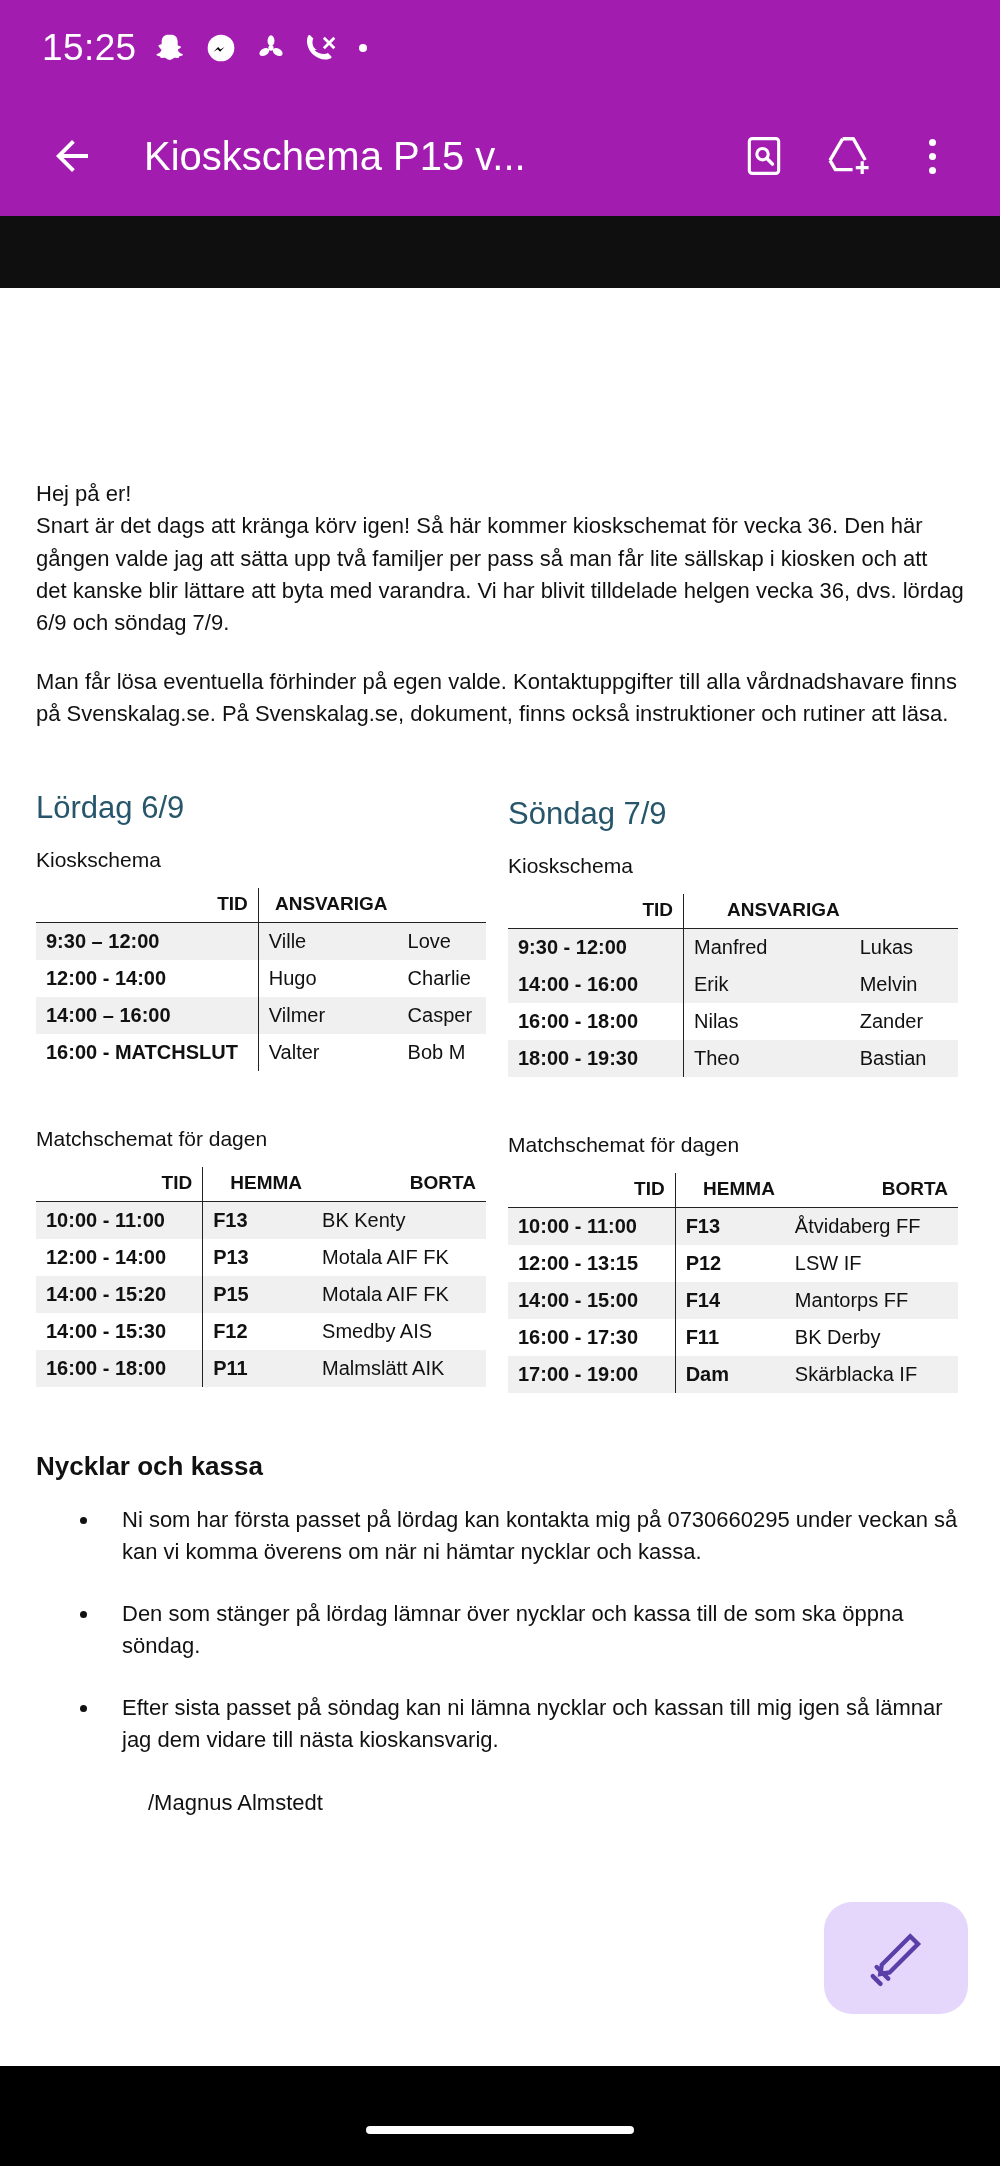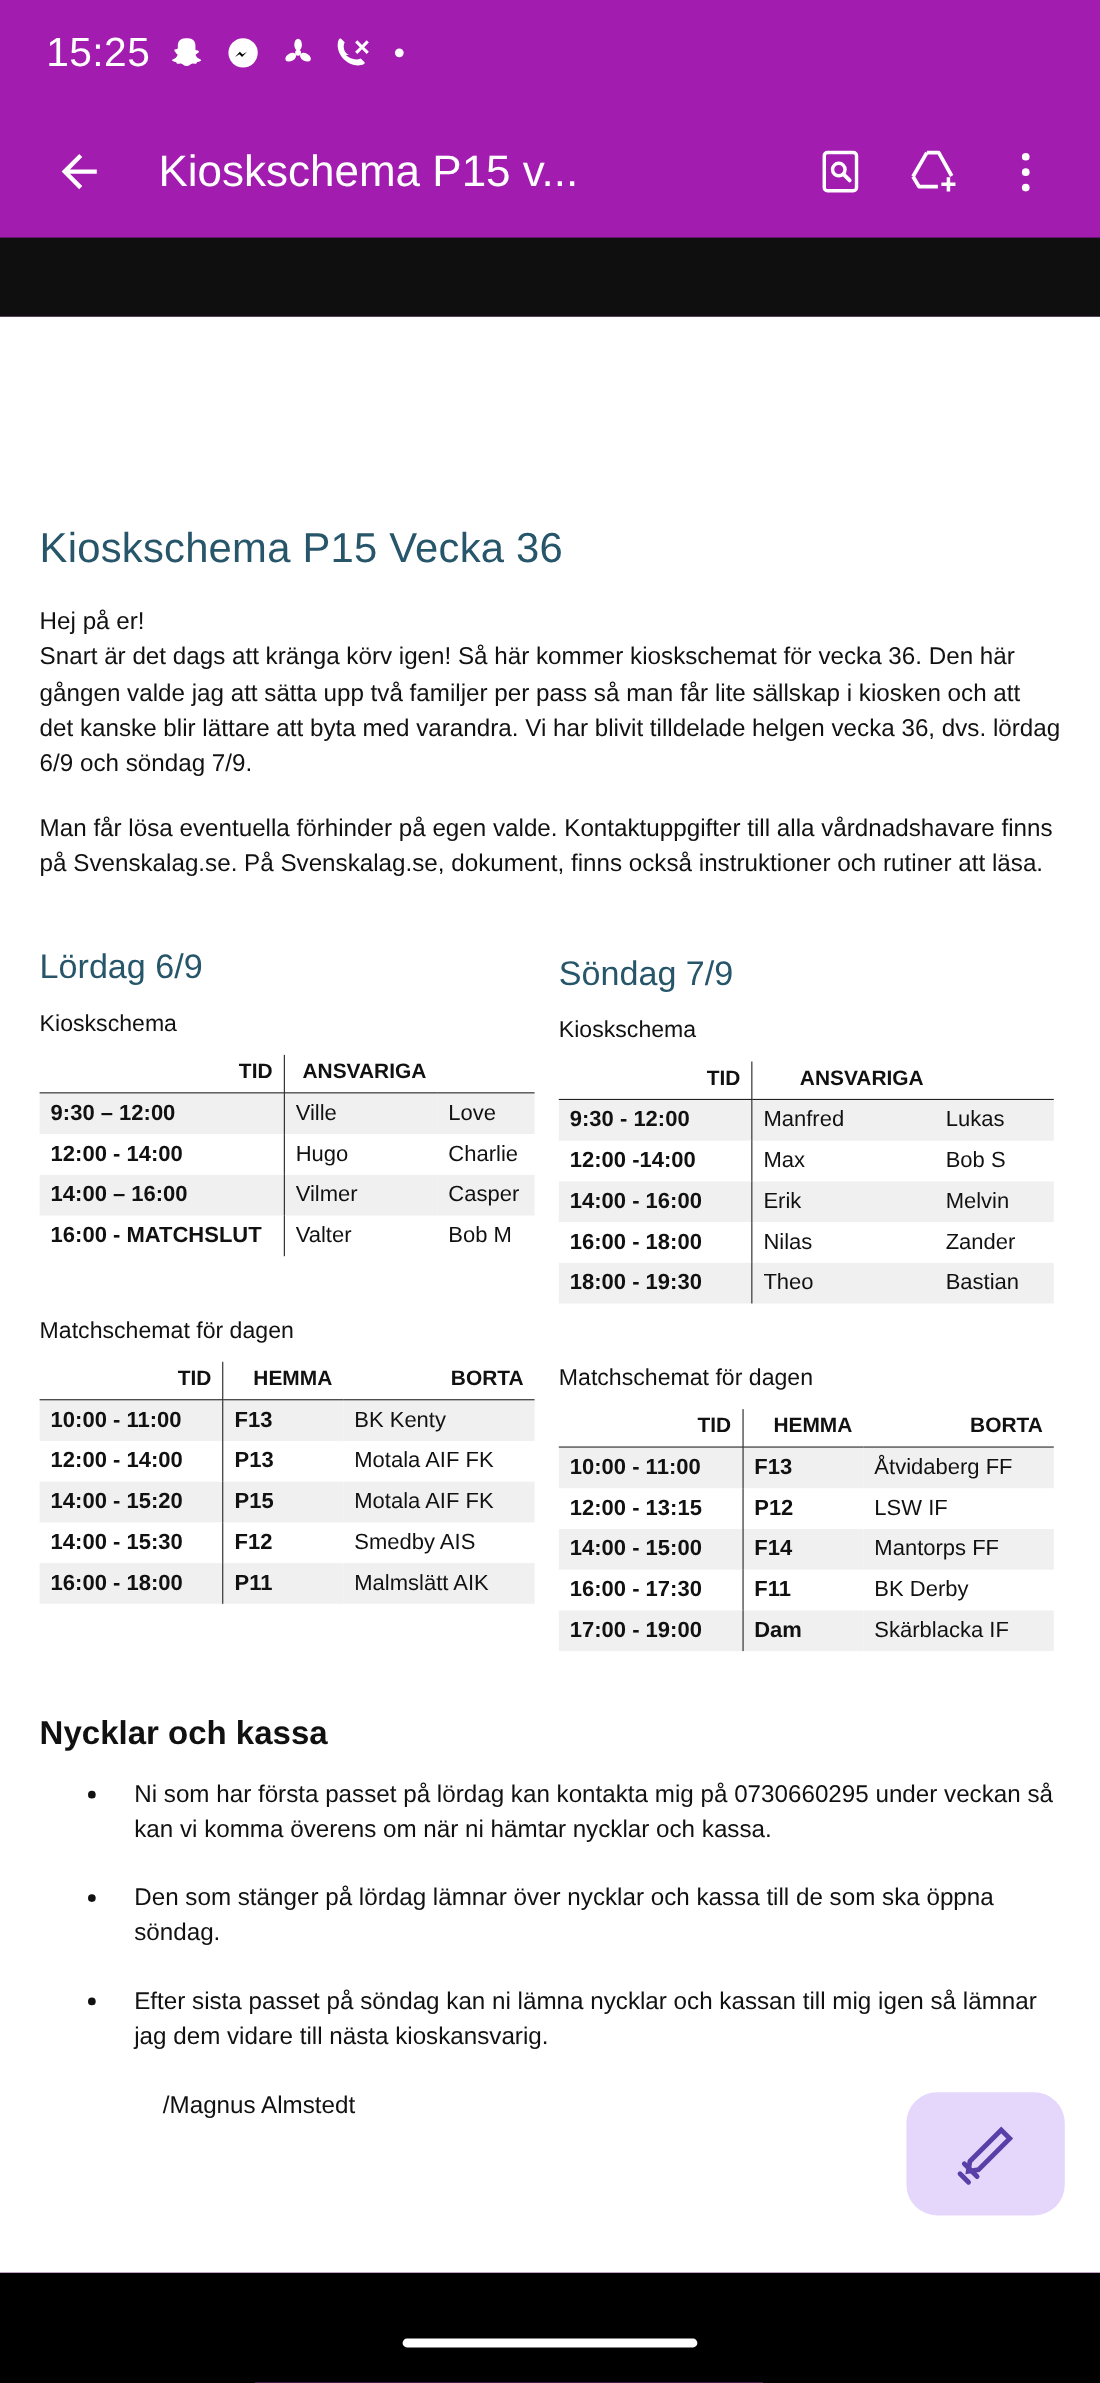--- a/index.html
+++ b/index.html
@@ -124,21 +124,21 @@
     white-space: nowrap;
   }
   table.sched tr.alt td { background: #f0f0f0; }
   table.sched td.b { font-weight: bold; }
   table.sched td.div { border-right: 1.5px solid #222; }
   table.sched th.div { border-right: 1.5px solid #222; }
 
   .match-block { margin-top: 56px; }
 
   h3.sec-title {
-    font-size: 30px;
+    font-size: 26px;
     font-weight: bold;
     color: #111;
     margin-top: 58px;
     margin-bottom: 22px;
   }
   ul.bullets {
     margin: 0 0 0 64px;
     padding: 0;
   }
   ul.bullets li {
@@ -259,21 +259,20 @@
           <i></i>
         </span>
     </div>
   </div>
 
   <div class="darkfill"></div>
 
   <div class="doc">
     <div class="doc-inner">
 
-      <h1 class="doc-title">Kioskschema P15 Vecka 36</h1>
 
       <p class="para">Hej på er!</p>
       <p class="para" style="margin-top:0">Snart är det dags att kränga körv igen! Så här kommer kioskschemat för vecka 36. Den här gången valde jag att sätta upp två familjer per pass så man får lite sällskap i kiosken och att det kanske blir lättare att byta med varandra. Vi har blivit tilldelade helgen vecka 36, dvs. lördag 6/9 och söndag 7/9.</p>
       <p class="para">Man får lösa eventuella förhinder på egen valde. Kontaktuppgifter till alla vårdnadshavare finns på Svenskalag.se. På Svenskalag.se,  dokument, finns också instruktioner och rutiner att läsa.</p>
 
       <div class="daycols">
 
         <div class="daycol left">
           <h2 class="day-title">Lördag 6/9</h2>
           <div class="sub-label">Kioskschema</div>
@@ -360,25 +359,20 @@
                 <th>ANSVARIGA</th>
                 <th></th>
               </tr>
             </thead>
             <tbody>
               <tr class="alt">
                 <td class="b div">9:30 - 12:00</td>
                 <td>Manfred</td>
                 <td>Lukas</td>
               </tr>
-              <tr>
-                <td class="b div">12:00 -14:00</td>
-                <td>Max</td>
-                <td>Bob S</td>
-              </tr>
               <tr class="alt">
                 <td class="b div">14:00 - 16:00</td>
                 <td>Erik</td>
                 <td>Melvin</td>
               </tr>
               <tr>
                 <td class="b div">16:00 - 18:00</td>
                 <td>Nilas</td>
                 <td>Zander</td>
               </tr>

